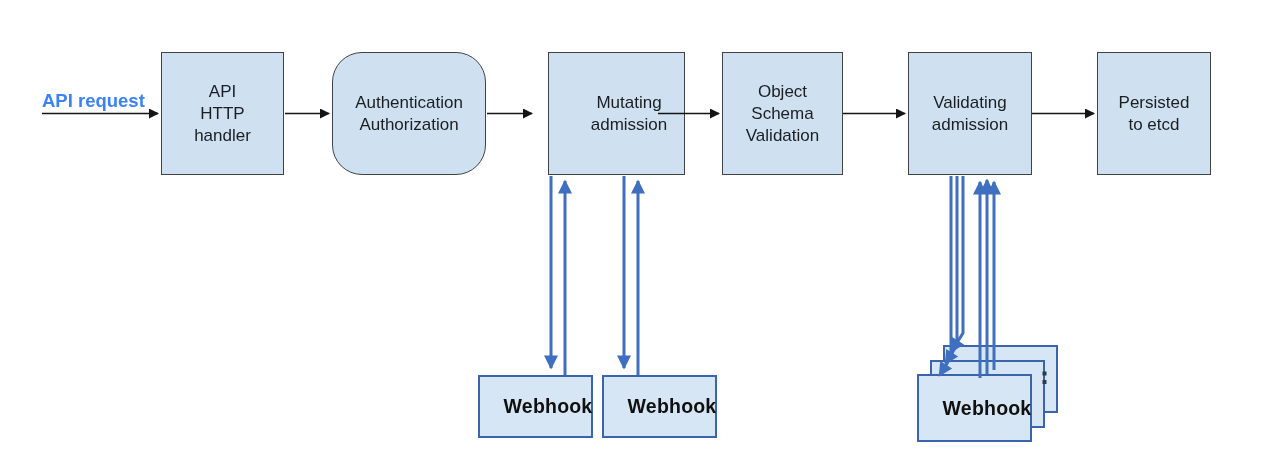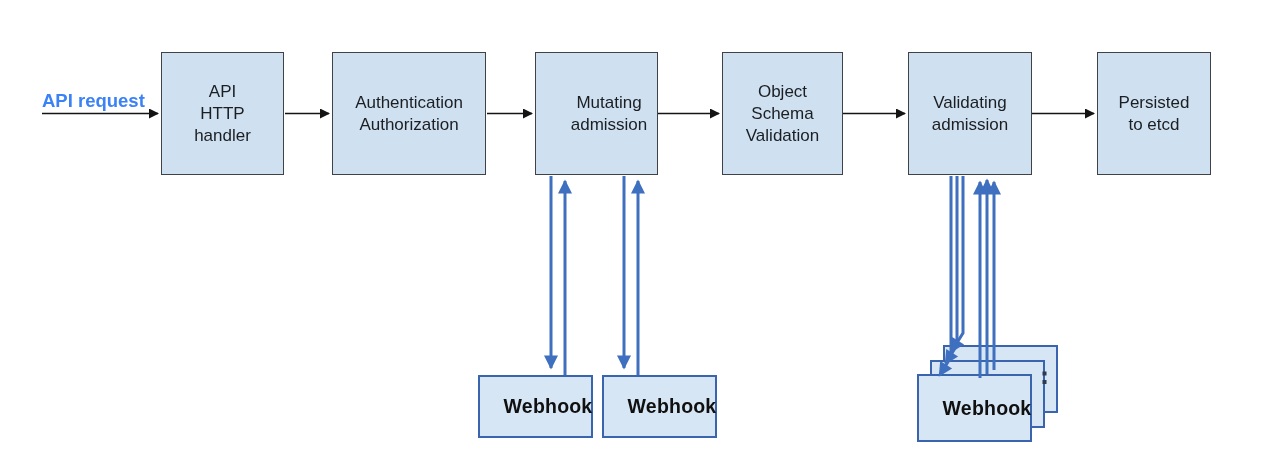--- a/index.html
+++ b/index.html
@@ -30,25 +30,25 @@
 
 <div class="canvas">
 
   <div class="req">API request</div>
 
   <div class="fbox" style="left:161px;width:123px;">
     <span>API
 HTTP
 handler</span>
   </div>
-  <div class="fbox" style="left:332px;width:154px;">
+  <div class="fbox" style="left:332px;width:154px;border-radius:30px;">
     <span>Authentication
 Authorization</span>
   </div>
-  <div class="fbox" style="left:535px;width:123px;padding-left:25px;">
+  <div class="fbox" style="left:548px;width:137px;padding-left:25px;">
     <span>Mutating
 admission</span>
   </div>
   <div class="fbox" style="left:722px;width:121px;">
     <span>Object
 Schema
 Validation</span>
   </div>
   <div class="fbox" style="left:908px;width:124px;">
     <span>Validating

